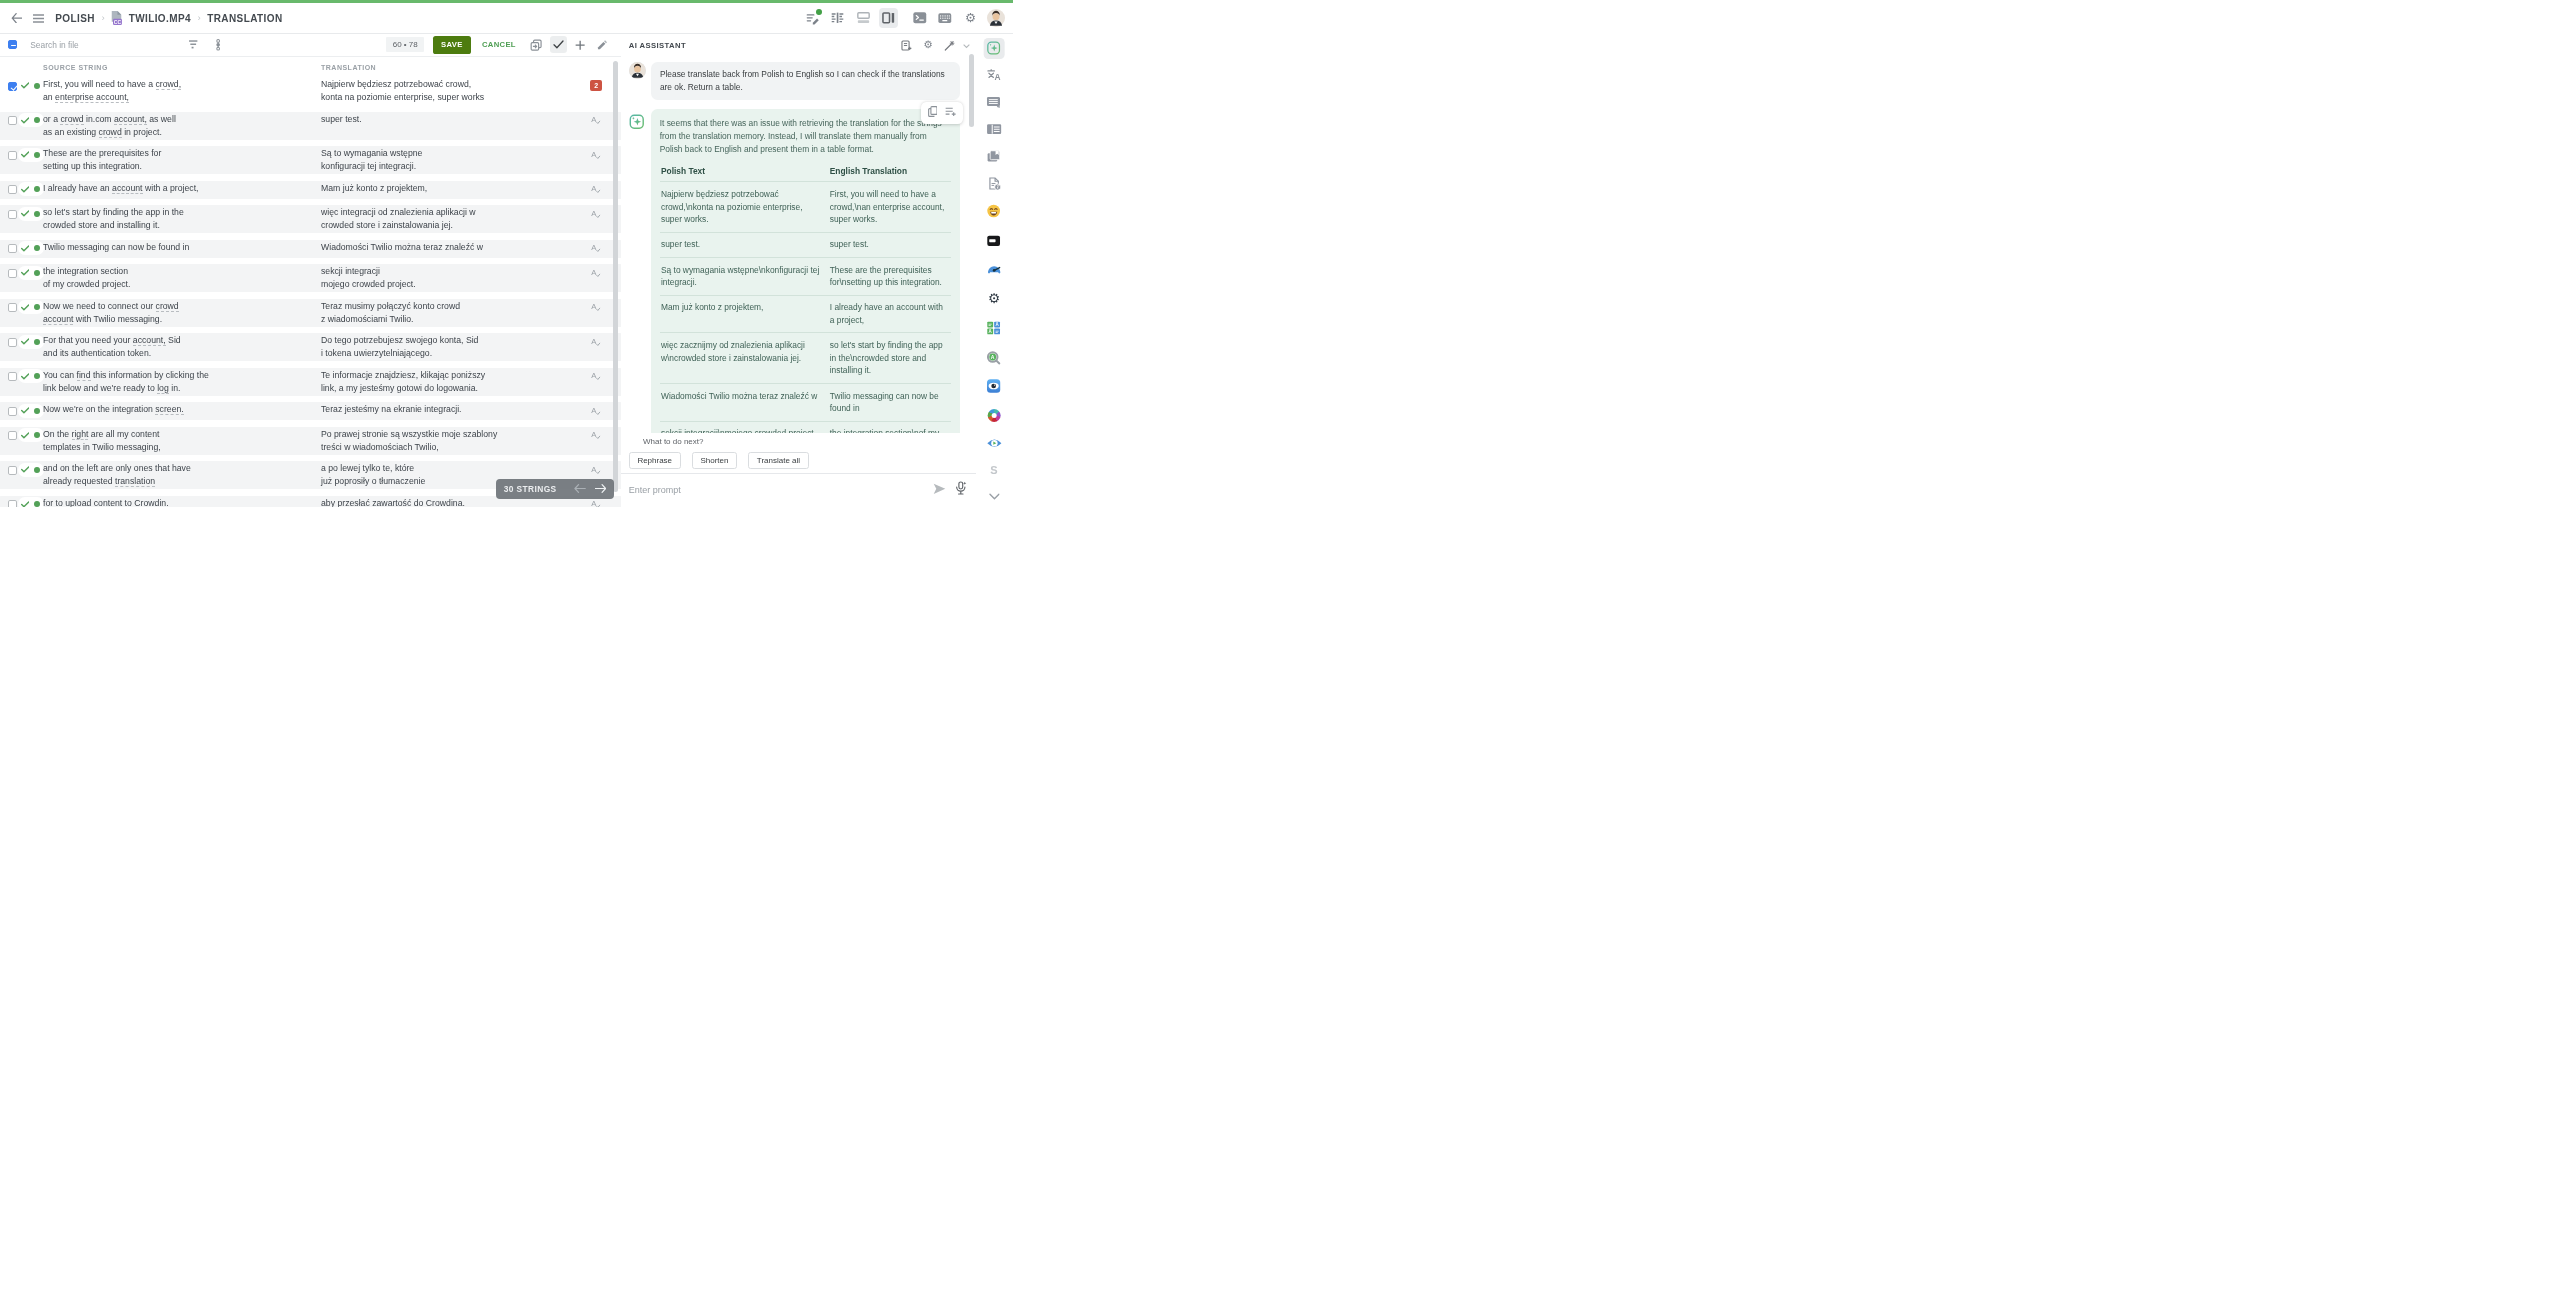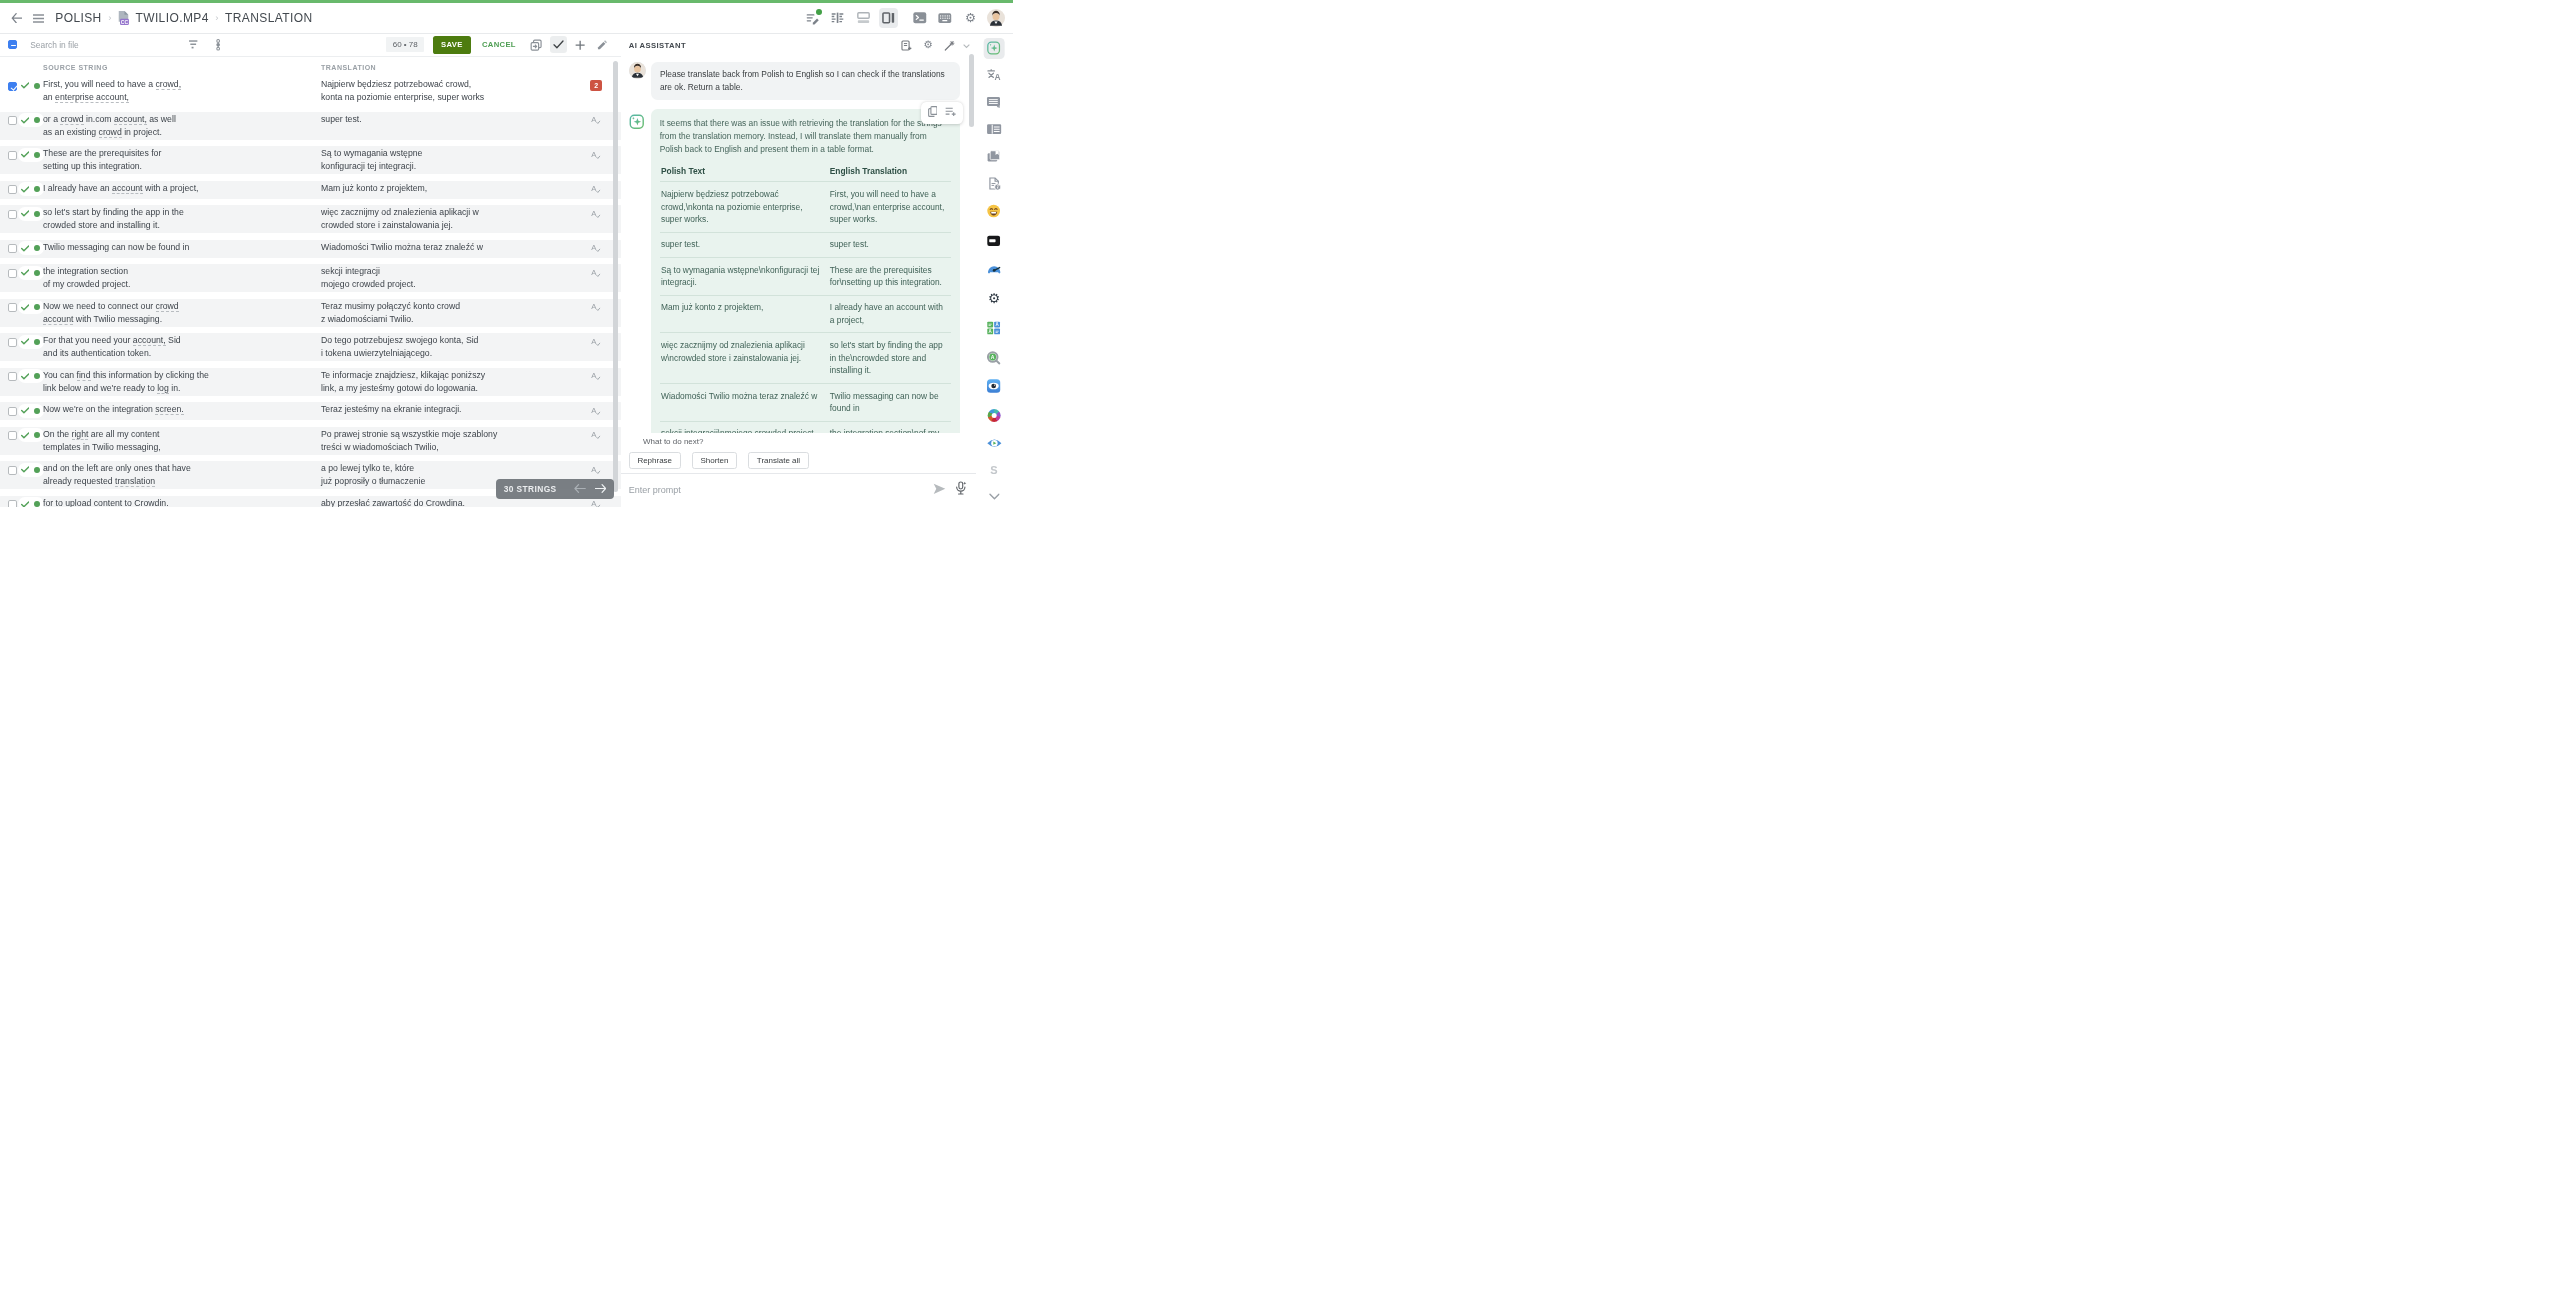--- a/index.html
+++ b/index.html
@@ -5,21 +5,21 @@
   * { margin:0; padding:0; box-sizing:border-box; }
   html,body { width:1013px; height:508px; overflow:hidden; background:#fff;
     font-family:"Liberation Sans", sans-serif; color:#3e444b; }
 
   
   #topstrip { position:absolute; left:0; top:0; width:1013px; height:3.2px; background:#68b96c; }
   #appheader { position:absolute; left:0; top:3.2px; width:1013px; height:31px; background:#fff;
     border-bottom:0.6px solid #e8eaec; display:flex; align-items:center; }
   .hicon { display:inline-flex; align-items:center; justify-content:center; width:18px; height:18px; cursor:pointer; }
   #breadcrumb { display:flex; align-items:center; gap:6.5px; margin-left:7.7px; }
-  .crumb { font-size:12px; font-weight:400; letter-spacing:0.4px; color:#43494f; }
+  .crumb { font-size:10px; font-weight:700; letter-spacing:0.4px; color:#43494f; }
   .crumb-sep { color:#c3c7cb; font-size:9.7px; font-weight:400; transform:translateY(-0.6px); }
   #file-icon { position:relative; width:11px; height:14px; }
   #header-right { margin-left:auto; display:flex; align-items:center; gap:5.8px; margin-right:7.7px; }
   .hbtn { position:relative; width:19.4px; height:19.4px; display:flex; align-items:center; justify-content:center; border-radius:3.9px; cursor:pointer; }
   .hbtn.active { background:#e9ebed; }
   .gear-glyph { font-size:12.3px; color:#7c828a; line-height:1; }
   #compose-dot { position:absolute; right:0.6px; top:0.6px; width:5.8px; height:5.8px; border-radius:50%; background:#43a047; }
 
   
   #left-panel { position:absolute; left:0; top:34px; width:621px; height:473px; background:#fff; }
@@ -346,21 +346,21 @@
         <span class="cbx cb"></span>
         <span class="st-check"><svg width="8.4" height="7" viewBox="0 0 13 11">
             <path d="M1 5.5 l3.5 3.5 L12 1.5" stroke="#53a158" stroke-width="2.2" fill="none" stroke-linecap="round" stroke-linejoin="round"></path>
           </svg></span>
         <span class="st-dot"></span>
         <div class="cell-src">
           <div><span>so let's start by finding the app in the</span></div>
           <div><span>crowded store and installing it.</span></div>
         </div>
         <div class="cell-tr">
-          <div>więc zacznijmy od znalezienia aplikacji w</div>
+          <div>więc integracji od znalezienia aplikacji w</div>
           <div>crowded store i zainstalowania jej.</div>
         </div>
         <span class="row-act"><svg width="11.6" height="11.6" viewBox="0 0 18 18">
             <text x="6" y="12" text-anchor="middle" font-size="12" fill="#9aa0a6" font-family="Liberation Sans, sans-serif">A</text>
             <path d="M10 12.5 l2.2 2.2 3.3-4" stroke="#9aa0a6" stroke-width="1.4" fill="none"></path>
           </svg></span>
       </div>
       <div class="srow" style="height: 18px;">
         <span class="statuspill"></span>
         <span class="cbx cb"></span>

